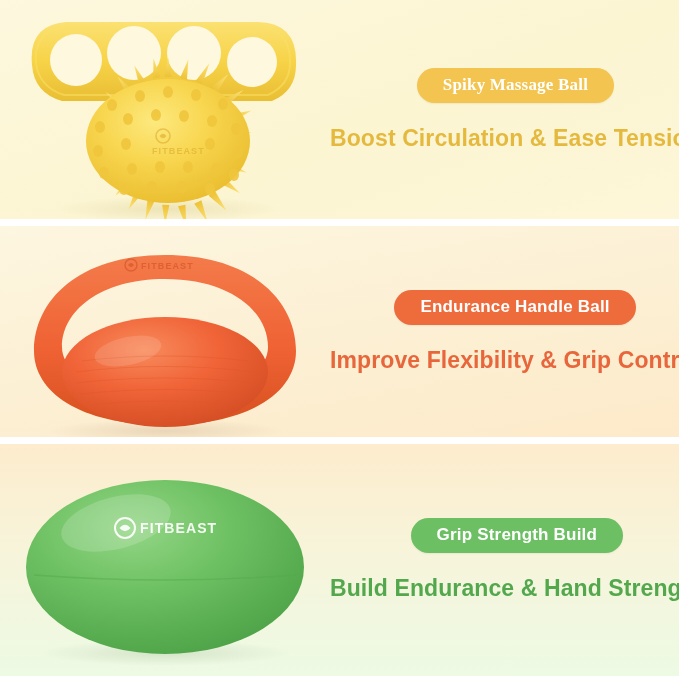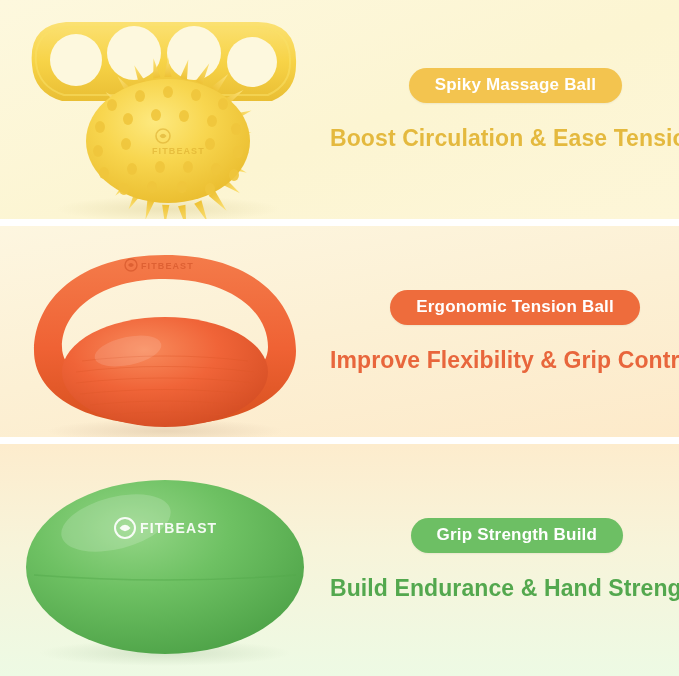--- a/index.html
+++ b/index.html
@@ -48,21 +48,21 @@
     border-radius:999px;
     color:#ffffff;
     font-weight:bold;
     font-size:17px;
     letter-spacing:.2px;
     padding:7px 26px 8px 26px;
     white-space:nowrap;
     text-align:center;
     box-shadow:0 1px 2px rgba(0,0,0,.06);
   }
-  .pill-1{background:#f3c44f;}
+  .pill-1{background:#f3c44f;font-family:Liberation Serif, serif;}
   .pill-2{background:#ee6c3c;}
   .pill-3{background:#6dbf64;}
   .subtitle{
     font-weight:bold;
     font-size:23px;
     letter-spacing:.1px;
     white-space:nowrap;
     margin-top:22px;
   }
   .sub-1{color:#e4b93e;}
@@ -299,21 +299,21 @@
 
         <g opacity=".5">
           <circle cx="131" cy="26" r="6" fill="none" stroke="#c9491f" stroke-width="1.4"></circle>
           <path d="M128 26 q3 -3.8 6 0 q-3 3.8 -6 0 Z" fill="#c9491f"></path>
           <text class="logo-text" x="141" y="30" font-size="9" fill="#c9491f">FITBEAST</text>
         </g>
       </svg>
     </div>
 
     <div class="text-area">
-      <span class="pill pill-2">Ergonomic Tension Ball</span>
+      <span class="pill pill-2">Endurance Handle Ball</span>
       <div class="subtitle sub-2">Improve Flexibility &amp; Grip Control</div>
     </div>
   </section>
 
   <div class="divider"></div>
 
   <section class="panel panel-3">
 
     <div class="product-area">
       <svg class="svgwrap" viewBox="0 0 330 232" xmlns="http://www.w3.org/2000/svg">

